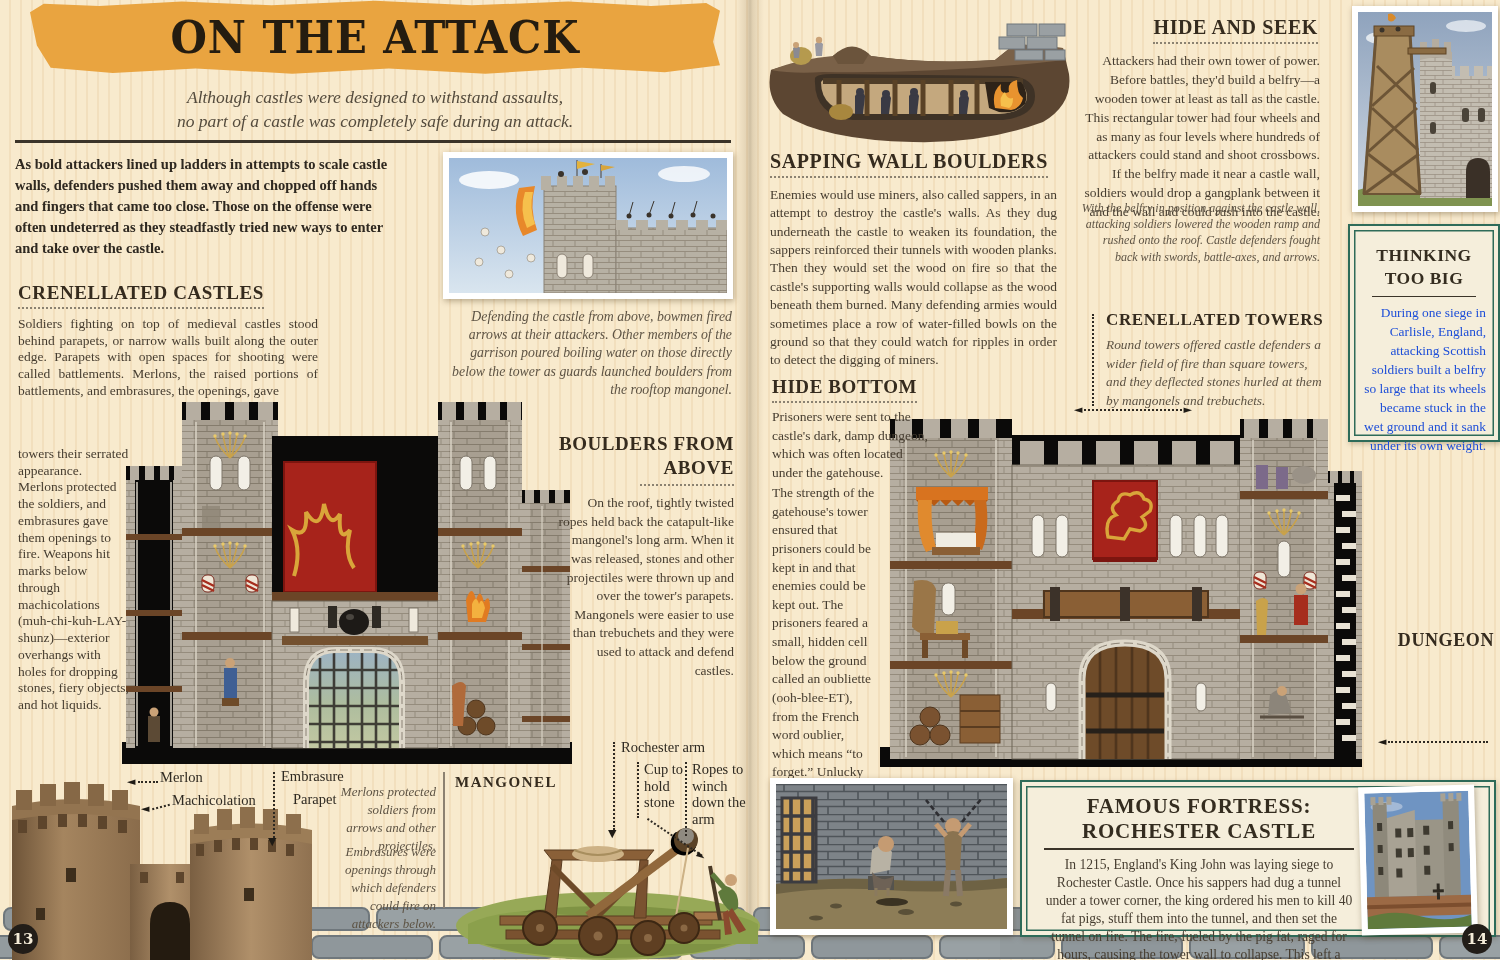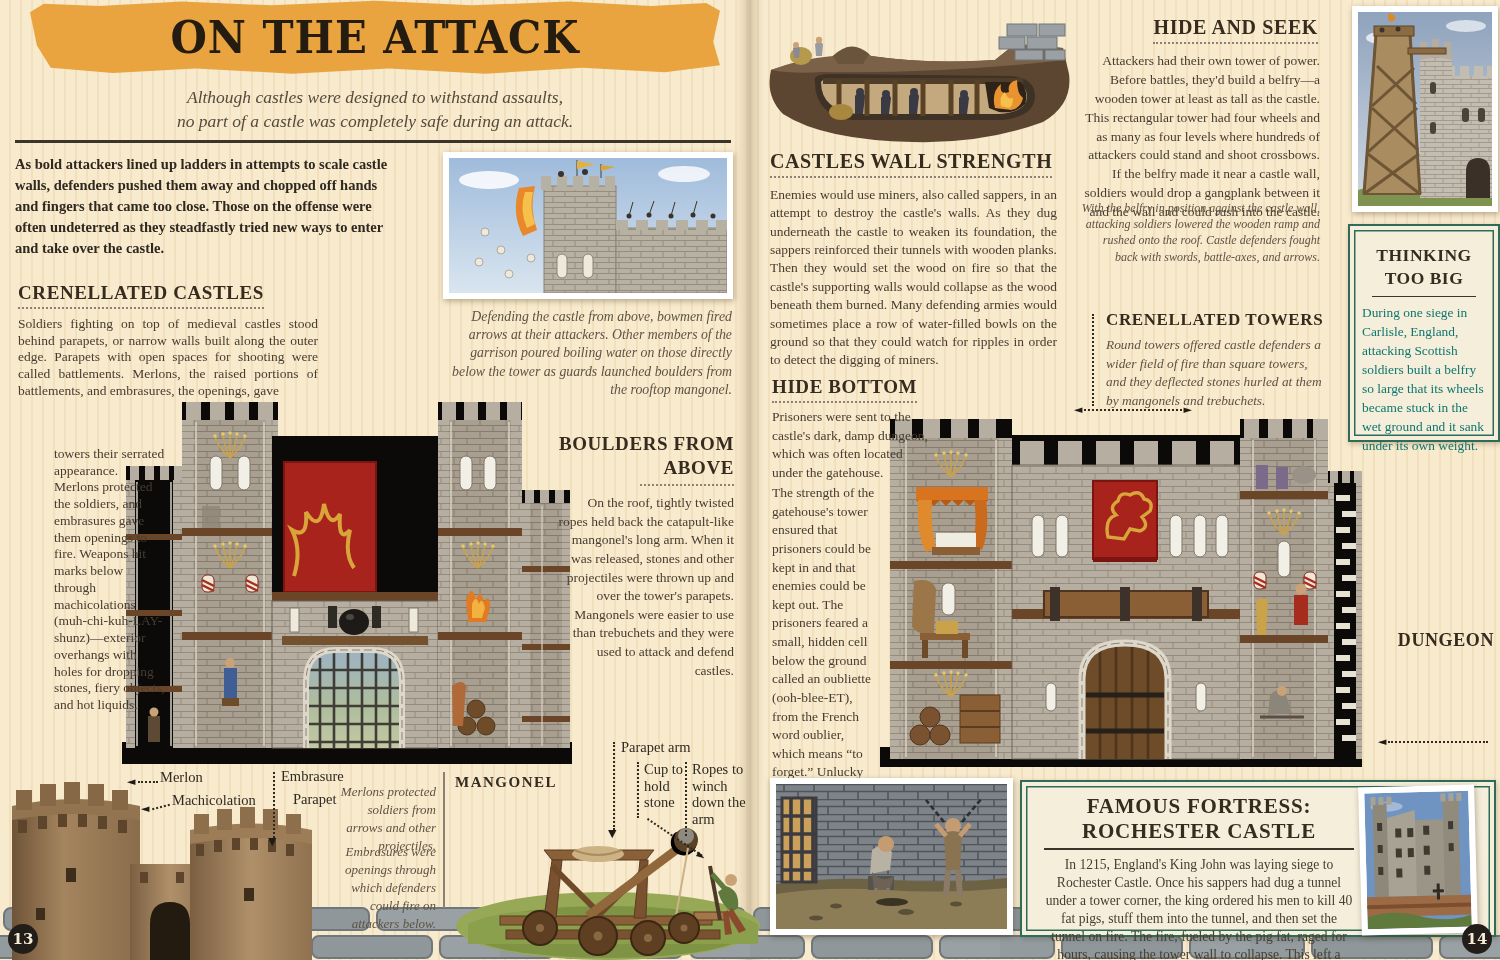--- a/index.html
+++ b/index.html
@@ -115,21 +115,21 @@
       <rect x="108" y="96" width="10" height="24" rx="5" fill="#efe9dc" stroke="#8a8174"></rect>
       <rect x="134" y="96" width="10" height="24" rx="5" fill="#efe9dc" stroke="#8a8174"></rect>
     </svg>
   </div>
   <div class="abs body ital right" style="left:450px;top:308px;width:282px;font-size:13.8px;line-height:1.32;">Defending the castle from above, bowmen fired arrows at their attackers. Other members of the garrison poured boiling water on those directly below the tower as guards launched boulders from the rooftop mangonel.</div>
 
   <div class="abs h" style="left:18px;top:282px;font-size:19px;">
     <span class="dots">CRENELLATED CASTLES</span>
   </div>
   <div class="abs body just" style="left:18px;top:316px;width:300px;">Soldiers fighting on top of medieval castles stood behind parapets, or narrow walls built along the outer edge. Parapets with open spaces for shooting were called battlements. Merlons, the raised portions of battlements, and embrasures, the openings, gave</div>
-  <div class="abs body" style="left:18px;top:446px;width:112px;margin-left:36px;">towers their serrated appearance. Merlons protected the soldiers, and embrasures gave them openings to fire. Weapons hit marks below through machicolations (muh-chi-kuh-LAY-shunz)—exterior overhangs with holes for dropping stones, fiery objects, and hot liquids.</div>
+  <div class="abs body" style="left:18px;top:446px;width:112px;">towers their serrated appearance. Merlons protected the soldiers, and embrasures gave them openings to fire. Weapons hit marks below through machicolations (muh-chi-kuh-LAY-shunz)—exterior overhangs with holes for dropping stones, fiery objects, and hot liquids.</div>
 
   <svg class="svgabs" style="left:122px;top:386px;" width="450" height="378" viewBox="0 0 450 378">
     <defs>
       <pattern id="stA" width="26" height="13" patternUnits="userSpaceOnUse">
         <rect width="26" height="13" fill="#b6aea1"></rect>
         <path d="M0 .5h26M0 6.5h26M7 0v6M20 6v7" stroke="#958c7d" stroke-width="1" fill="none"></path>
       </pattern>
       <pattern id="stB" width="26" height="13" patternUnits="userSpaceOnUse">
         <rect width="26" height="13" fill="#a89f91"></rect>
         <path d="M0 .5h26M0 6.5h26M7 0v6M20 6v7" stroke="#857c6d" stroke-width="1" fill="none"></path>
@@ -383,21 +383,21 @@
     </g>
 
     <line x1="262" y1="78" x2="272" y2="132" stroke="#4a3a26" stroke-width="4"></line>
     <circle cx="283" cy="92" r="6" fill="#caa277"></circle>
     <path d="M278 98 q14 4 12 22 l-6 4 q-10 -6 -14 -20 Z" fill="#5f7a3c"></path>
     <path d="M284 120 l14 22 l-7 3 l-12 -20 Z" fill="#8a4a2e"></path>
     <path d="M280 122 l4 24 l-7 1 l-2 -22 Z" fill="#8a4a2e"></path>
     <line x1="278" y1="102" x2="264" y2="86" stroke="#5f7a3c" stroke-width="5"></line>
   </svg>
 
-  <div class="lbl" style="left:621px;top:739px;">Parapet arm</div>
+  <div class="lbl" style="left:621px;top:739px;">Rochester arm</div>
   <div class="vdot" style="left:613px;top:742px;height:88px;"></div>
   <span class="arr abs" style="left:608px;top:828px;z-index:6;">▼</span>
   <div class="lbl" style="left:644px;top:761px;width:56px;">Cup to hold stone</div>
   <div class="vdot" style="left:637px;top:762px;height:56px;"></div>
   <div class="hdot" style="left:648px;top:818px;width:66px;transform:rotate(34deg);transform-origin:left top;"></div>
   <span class="arr abs" style="left:697px;top:850px;z-index:6;transform:rotate(34deg);">►</span>
   <div class="lbl" style="left:692px;top:761px;width:62px;">Ropes to winch down the arm</div>
   <div class="vdot" style="left:685px;top:762px;height:74px;"></div>
 
   <div class="pageno" style="left:8px;top:924px;">13</div>
@@ -446,21 +446,21 @@
     </g>
 
     <ellipse cx="38" cy="52" rx="11" ry="9" fill="#b59a4e"></ellipse>
     <path d="M30 44 q4 -4 7 0 l-1 10 l-5 0 Z" fill="#8a8a92"></path>
       <circle cx="33" cy="41" r="3" fill="#caa277"></circle>
     <path d="M52 40 q4 -5 8 0 l-1 12 l-6 0 Z" fill="#9a9aa2"></path>
       <circle cx="56" cy="36" r="3.2" fill="#caa277"></circle>
   </svg>
 
   <div class="abs h" style="left:770px;top:150px;font-size:20px;">
-    <span class="dots">CASTLES WALL STRENGTH</span>
+    <span class="dots">SAPPING WALL BOULDERS</span>
   </div>
   <div class="abs body just" style="left:770px;top:186px;width:287px;line-height:1.36;">Enemies would use miners, also called sappers, in an attempt to destroy the castle's walls. As they dug underneath the castle to weaken its foundation, the sappers reinforced their tunnels with wooden planks. Then they would set the wood on fire so that the castle's supporting walls would collapse as the wood beneath them burned. Many defending armies would sometimes place a row of water-filled bowls on the ground so that they could watch for ripples in order to detect the digging of miners.</div>
 
   <div class="abs h" style="left:772px;top:376px;font-size:19px;">
     <span class="dots">HIDE BOTTOM</span>
   </div>
   <div class="abs body" style="left:772px;top:408px;width:162px;line-height:1.38;">Prisoners were sent to the castle's dark, damp dungeon, which was often located under the gatehouse.</div>
   <div class="abs body" style="left:772px;top:484px;width:108px;line-height:1.38;">The strength of the gatehouse's tower ensured that prisoners could be kept in and that enemies could be kept out. The prisoners feared a small, hidden cell below the ground called an oubliette (ooh-blee-ET), from the French word oublier, which means “to forget.” Unlucky prisoners were put there and forgotten.</div>
 
   <div class="abs h right" style="left:1100px;top:16px;width:218px;font-size:20px;">
@@ -524,21 +524,21 @@
       <rect x="50" y="36" width="38" height="6" fill="#8a6b43" stroke="#5f4425"></rect>
       <circle cx="24" cy="18" r="2.5" fill="#3a332b"></circle>
         <circle cx="40" cy="17" r="2.5" fill="#3a332b"></circle>
     </svg>
   </div>
 
   <div class="gbox" style="left:1348px;top:224px;width:148px;height:214px;">
     <div style="padding:18px 12px 0 12px;">
       <div class="bh" style="font-size:17.5px;line-height:1.3;letter-spacing:.5px;">THINKING TOO BIG</div>
       <div class="brule" style="width:104px;"></div>
-      <div style="font-size:13.4px;line-height:1.42;text-align:left;color:#0f766e;">During one siege in Carlisle, England, attacking Scottish soldiers built a belfry so large that its wheels became stuck in the wet ground and it sank under its own weight.</div>
+      <div style="font-size:13.4px;line-height:1.42;text-align:right;color:#1d4ed8;">During one siege in Carlisle, England, attacking Scottish soldiers built a belfry so large that its wheels became stuck in the wet ground and it sank under its own weight.</div>
     </div>
   </div>
 
   <div class="vdot" style="left:1092px;top:314px;height:92px;"></div>
   <div class="abs h" style="left:1106px;top:310px;font-size:17px;">CRENELLATED TOWERS</div>
   <div class="abs body ital" style="left:1106px;top:336px;width:222px;font-size:13.4px;line-height:1.38;">Round towers offered castle defenders a wider field of fire than square towers, and they deflected stones hurled at them by mangonels and trebuchets.</div>
   <div class="arrflex" style="left:1074px;top:404px;width:118px;">
     <span class="arr">◄</span>
     <span class="ln"></span>
     <span class="arr">►</span>

